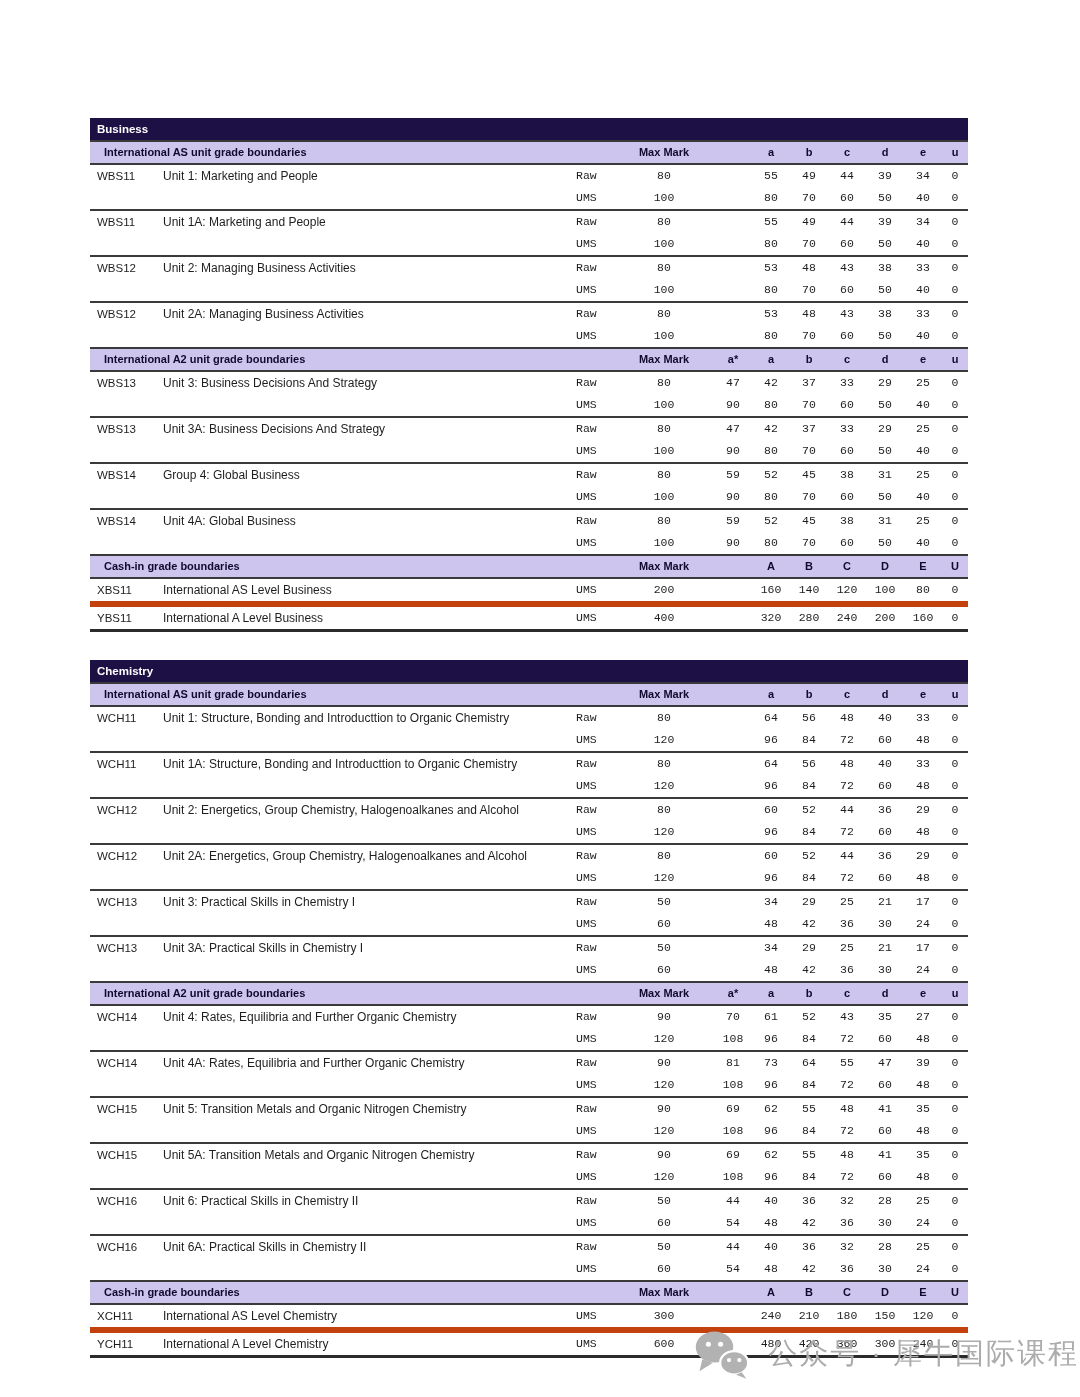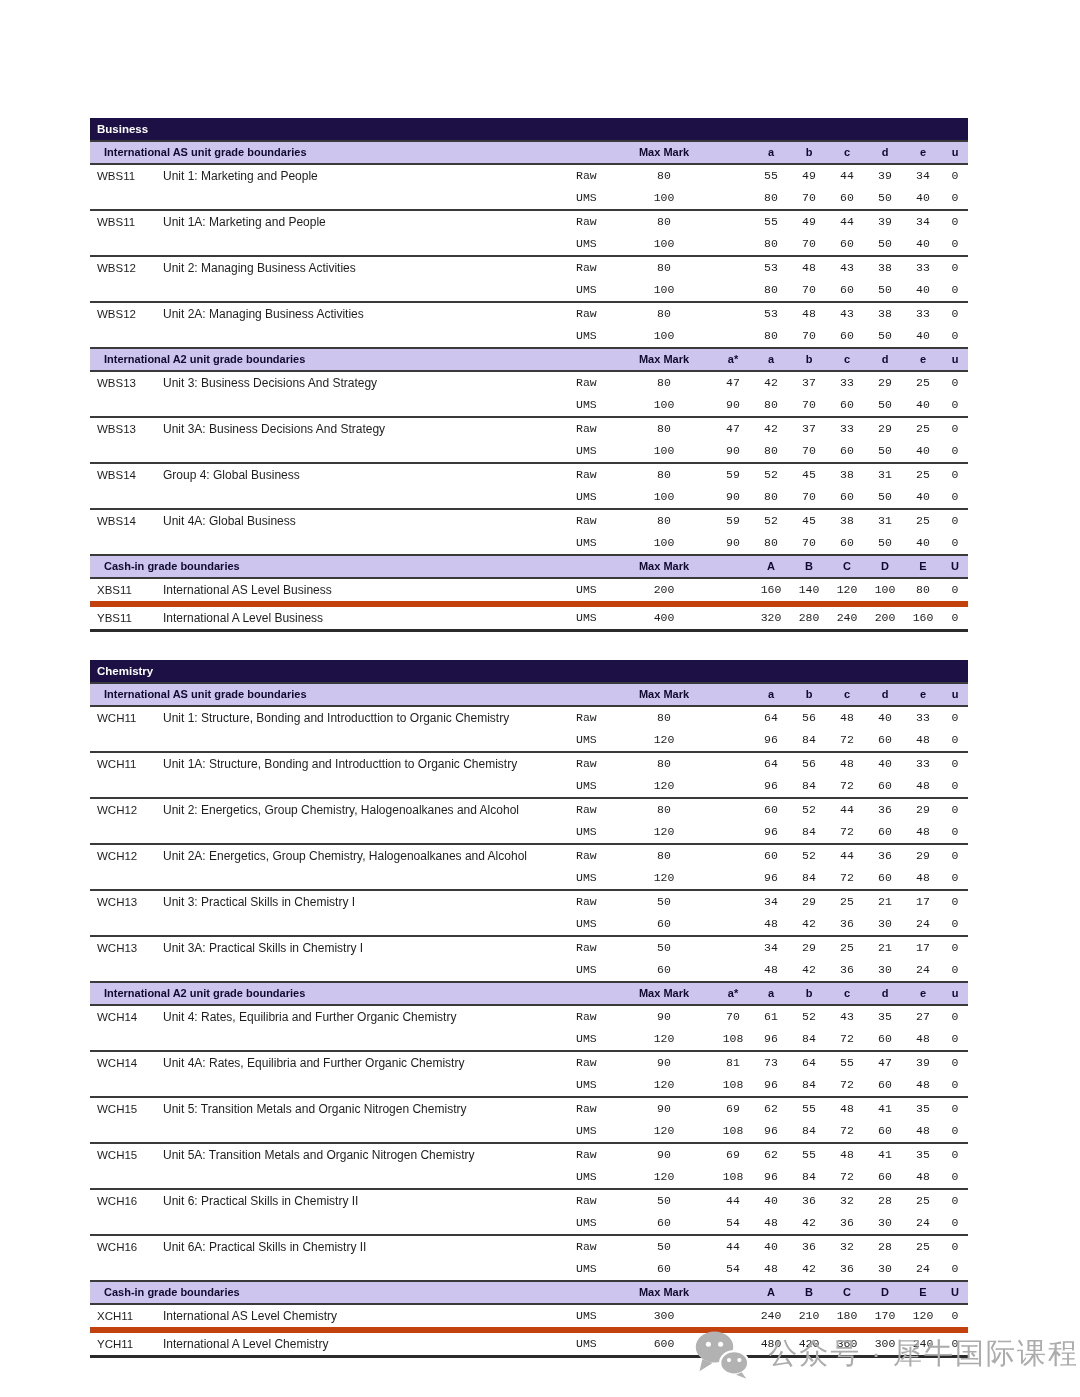--- a/index.html
+++ b/index.html
@@ -772,21 +772,21 @@
             <div class="title-cell">International AS Level Chemistry</div>
           </div>
           <div class="g-right">
             <div class="sub-row">
               <div class="type-cell">UMS</div>
               <div class="max-cell">300</div>
               <div class="val-cell"></div>
               <div class="val-cell">240</div>
               <div class="val-cell">210</div>
               <div class="val-cell">180</div>
-              <div class="val-cell">170</div>
+              <div class="val-cell">150</div>
               <div class="val-cell">120</div>
               <div class="val-cell">0</div>
             </div>
           </div>
         </div>
         <div class="group">
           <div class="g-left">
             <div class="code-cell">YCH11</div>
             <div class="title-cell">International A Level Chemistry</div>
           </div>

